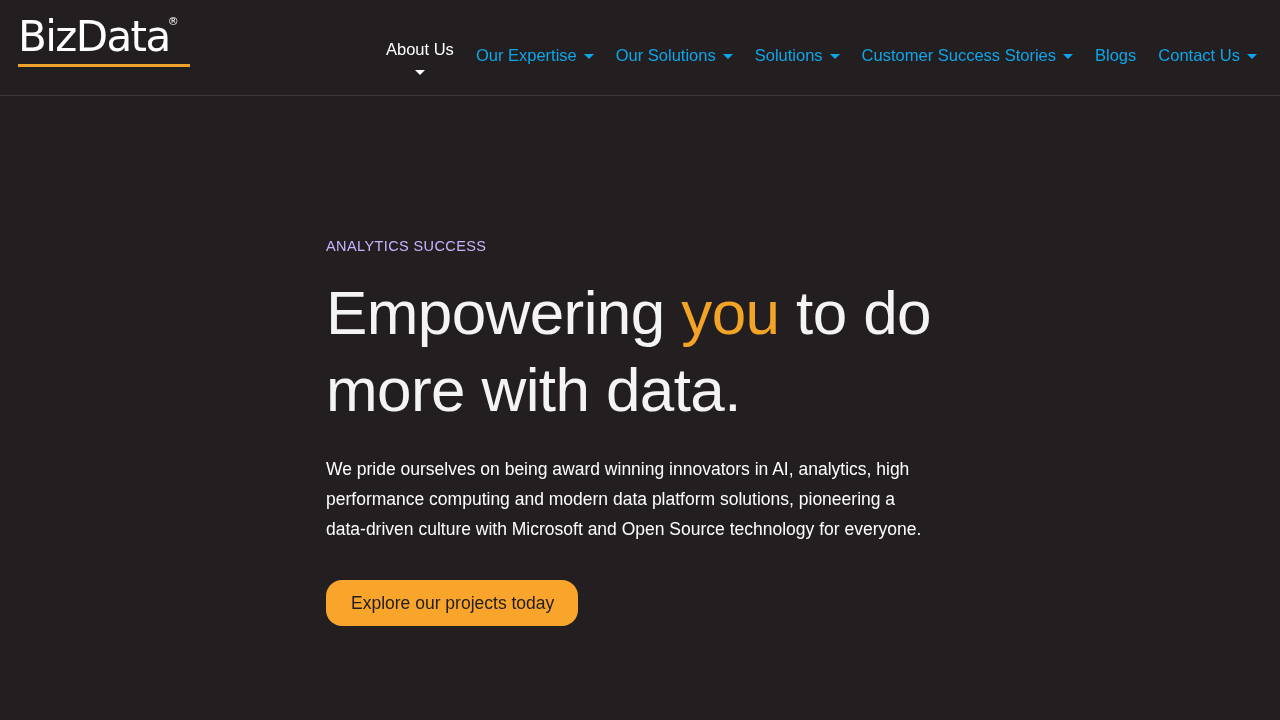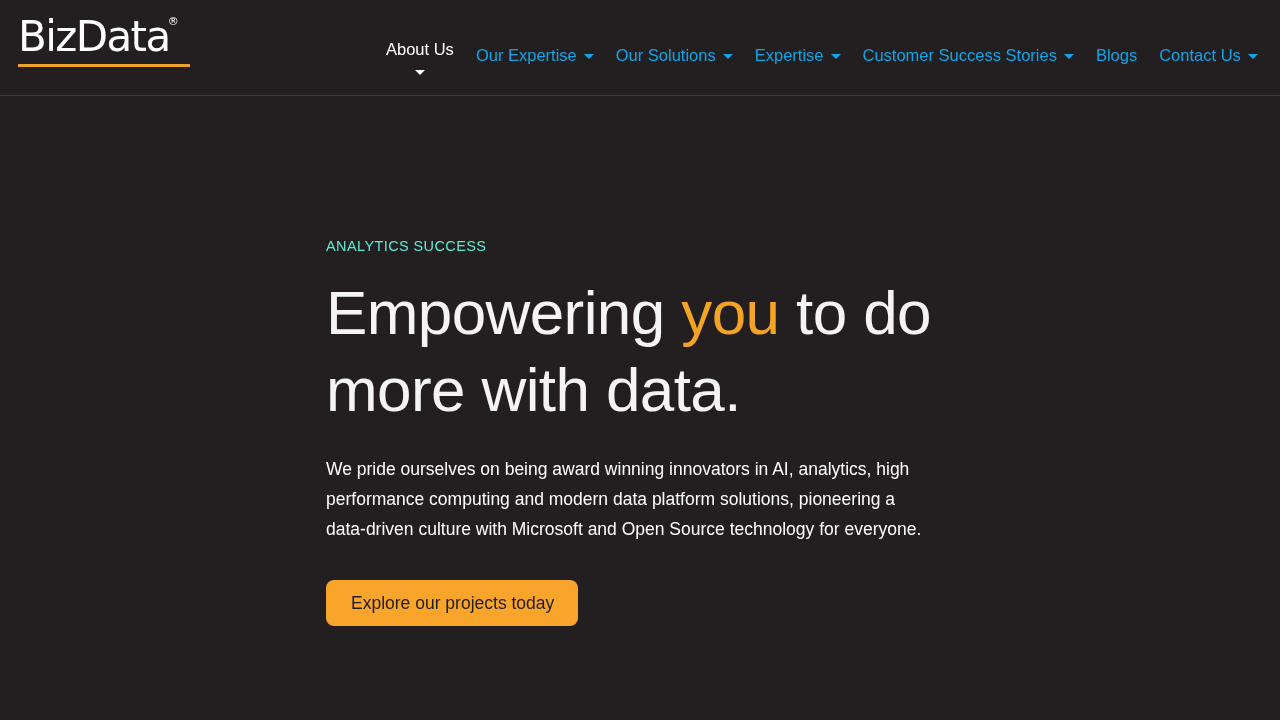--- a/index.html
+++ b/index.html
@@ -124,21 +124,21 @@
     position: absolute;
     left: 326px;
     top: 236px;
     width: 660px;
   }
 
   .hero-eyebrow {
     font-size: 14.5px;
     line-height: 20px;
     letter-spacing: 0.4px;
-    color: #5eead4;
+    color: #c4b5fd;
     font-weight: 400;
     text-transform: none;
     margin-bottom: 18px;
   }
 
   .hero-title {
     font-size: 62px;
     line-height: 77px;
     font-weight: 300;
     color: #f4f4f4;
@@ -159,21 +159,21 @@
 
   .hero-cta {
     display: inline-block;
     background: #f9a52b;
     color: #201d1d;
     font-size: 17.5px;
     line-height: 22px;
     font-weight: 400;
     padding: 12px 24px 12px 25px;
     border: none;
-    border-radius: 8px;
+    border-radius: 16px;
     text-decoration: none;
     cursor: pointer;
     font-family: inherit;
   }
 </style>
 </head>
 <body>
 
 <div class="page">
 
@@ -197,21 +197,21 @@
         <span>Our Expertise</span>
         <span class="caret"></span>
       </a>
 
       <a class="nav-item" href="#">
         <span>Our Solutions</span>
         <span class="caret"></span>
       </a>
 
       <a class="nav-item" href="#">
-        <span>Expertise</span>
+        <span>Solutions</span>
         <span class="caret"></span>
       </a>
 
       <a class="nav-item" href="#">
         <span>Customer Success Stories</span>
         <span class="caret"></span>
       </a>
 
       <a class="nav-item" href="#">
         <span>Blogs</span>

